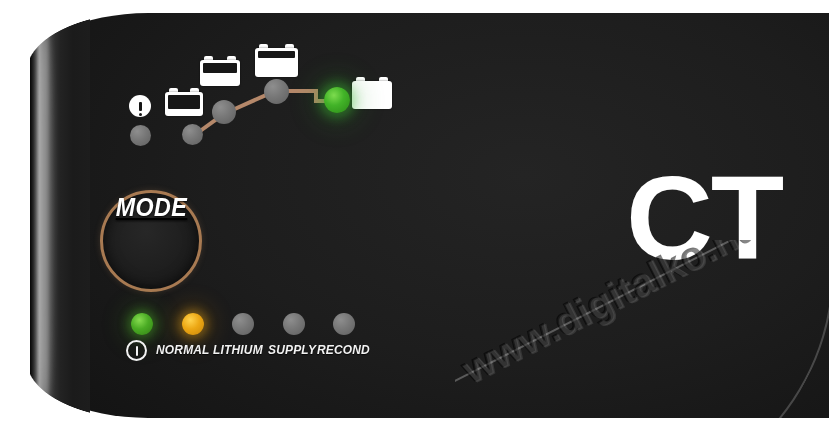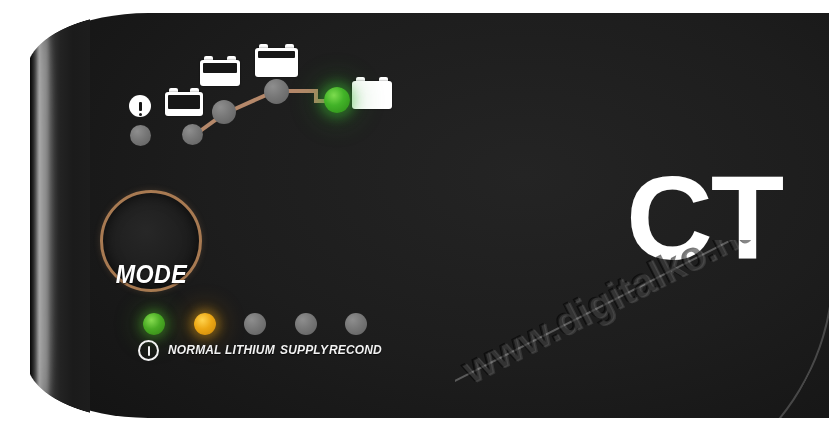--- a/index.html
+++ b/index.html
@@ -99,32 +99,32 @@
   .warn-icon .bang::after{
     content:"";position:absolute;left:0;top:11px;width:3px;height:3px;border-radius:50%;background:#151515;
   }
 
   
   #mode-button{
     position:absolute;left:100px;top:190px;width:96px;height:96px;border-radius:50%;
     border:3px solid #a87a52;
     background:radial-gradient(circle at 45% 40%, #272727 0%, #1d1d1d 60%, #161616 100%);
     box-shadow:0 0 6px rgba(168,122,82,.25), inset 0 0 14px rgba(0,0,0,.7);
-    display:flex;align-items:flex-end;justify-content:center;
+    display:flex;align-items:flex-start;justify-content:center;text-decoration:underline;
   }
   #mode-button .mode-text{
     color:#ffffff;font-weight:bold;font-style:italic;font-size:25px;
     letter-spacing:.5px;
     font-family:"Liberation Sans","DejaVu Sans",sans-serif;
     transform:scaleX(.93);
     text-shadow:0 1px 2px rgba(0,0,0,.8);
   }
 
   
-  #mode-row{position:absolute;left:12px;top:0;width:731px;height:432px;}
+  #mode-row{position:absolute;left:0;top:0;width:731px;height:432px;}
   .mode-label{
     position:absolute;color:#f2f2f2;font-weight:bold;font-style:italic;
     font-size:13px;letter-spacing:.2px;white-space:nowrap;
     transform:scaleX(.92);transform-origin:left center;
     font-family:"Liberation Sans","DejaVu Sans",sans-serif;
     text-shadow:0 1px 1px rgba(0,0,0,.8);
   }
   .power-icon{
     position:absolute;width:21px;height:21px;border-radius:50%;
     border:2px solid #f2f2f2;box-sizing:border-box;

